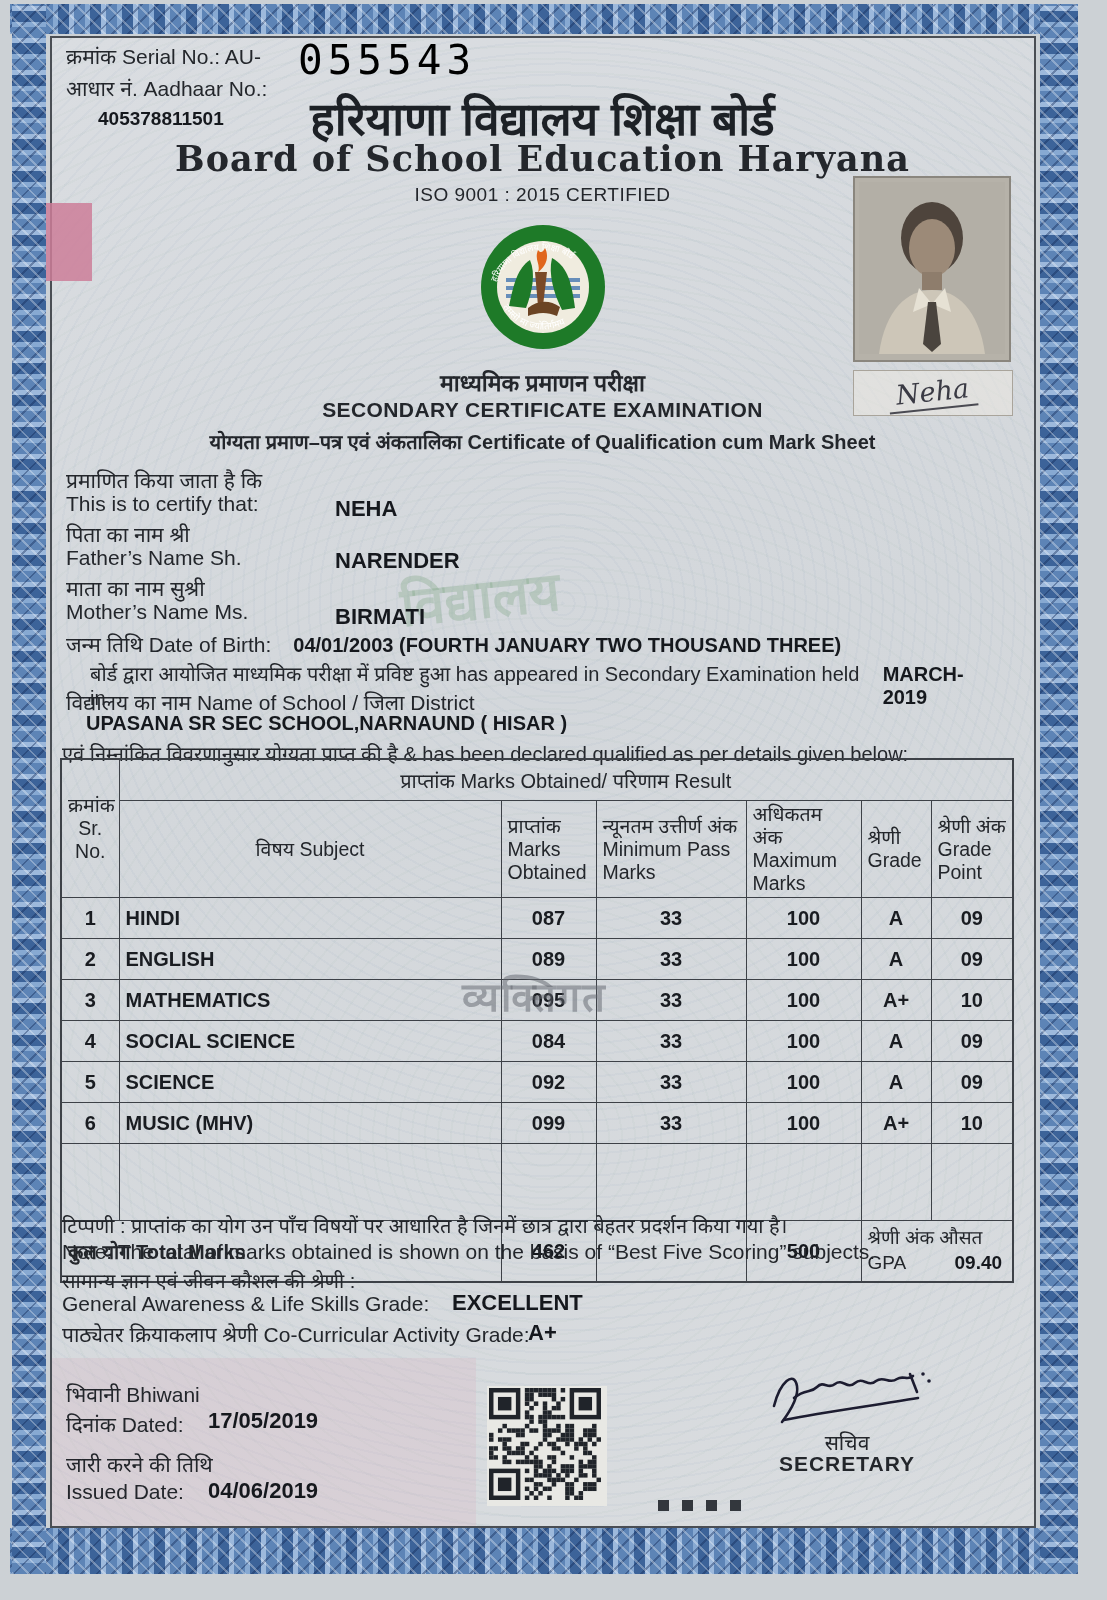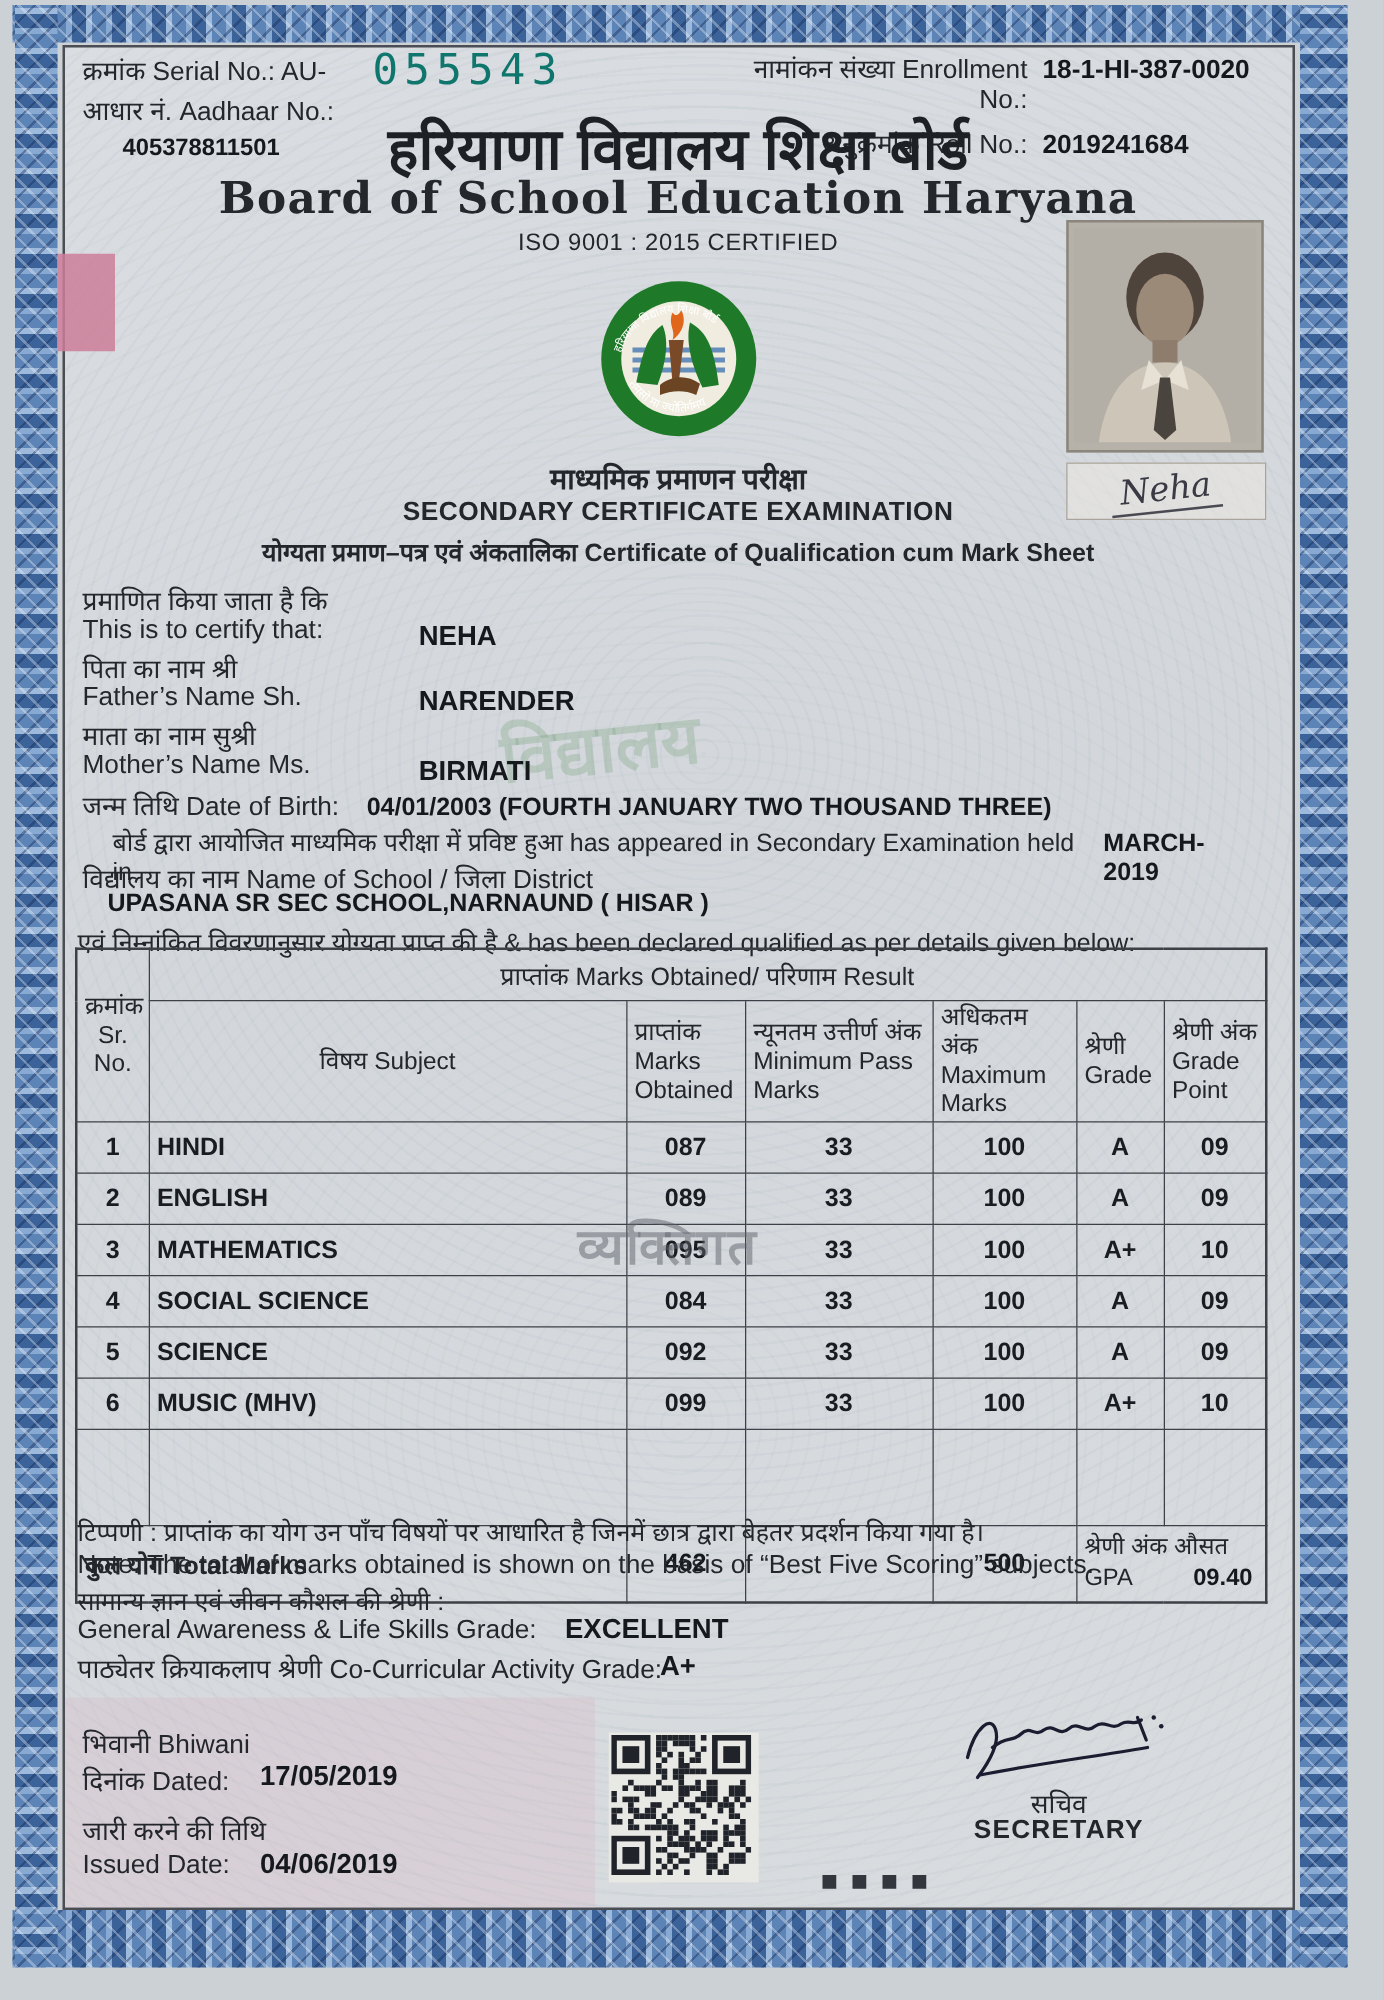--- a/index.html
+++ b/index.html
@@ -25,21 +25,21 @@
     background:
       repeating-radial-gradient(circle at 52% 38%, rgba(100,130,170,.05) 0 2px, rgba(0,0,0,0) 2px 11px),
       repeating-radial-gradient(circle at 50% 74%, rgba(100,150,120,.04) 0 2px, rgba(0,0,0,0) 2px 13px),
       linear-gradient(165deg,#dadde1,#d3d7db 45%,#d9dcdf);}
   .pink-sticker{position:absolute;left:46px;top:203px;width:46px;height:78px;background:#cd7e99;opacity:.85;}
   .pink-tint{position:absolute;left:52px;top:1358px;width:424px;height:168px;background:rgba(214,178,194,.28);}
   .abs{position:absolute;}
   .lbl{font-size:21px;}
   .val{font-weight:700;color:#15181d;}
   
-  .serial-value{font-family:"DejaVu Sans Mono","Liberation Mono",monospace;font-size:34px;letter-spacing:5px;color:#0f766e;font-weight:500;}
+  .serial-value{font-family:"DejaVu Sans Mono","Liberation Mono",monospace;font-size:41px;letter-spacing:5px;color:#000000;font-weight:500;}
   .id-rows{left:560px;top:40px;width:452px;}
   .id-row{display:flex;align-items:baseline;margin-bottom:8px;}
   .id-row .lbl{flex:1;text-align:right;}
   .id-row .val{width:178px;padding-left:12px;font-size:21px;}
   
   .center-band{left:50px;width:985px;text-align:center;}
   .board-hi{font-size:46px;font-weight:700;color:#1d2126;}
   .board-en{font-family:"DejaVu Serif","Liberation Serif",serif;font-size:35px;font-weight:700;letter-spacing:1px;color:#24272c;}
   .iso{font-size:19px;letter-spacing:.5px;font-weight:500;}
   .exam-hi{font-size:23px;font-weight:700;}
@@ -95,30 +95,20 @@
   <div class="pink-sticker"></div>
   <div class="pink-tint"></div>
 
   <div class="abs wm-green">विद्यालय</div>
 
   <div class="abs lbl" style="left:66px;top:42px;">क्रमांक Serial No.: AU-</div>
   <div class="abs serial-value" style="left:298px;top:36px;">055543</div>
   <div class="abs lbl" style="left:66px;top:74px;">आधार नं. Aadhaar No.:</div>
   <div class="abs val" style="left:98px;top:108px;font-size:19px;">405378811501</div>
 
-  <div class="abs id-rows">
-    <div class="id-row">
-      <span class="lbl">नामांकन संख्या Enrollment No.:</span>
-      <span class="val">18-1-HI-387-0020</span>
-    </div>
-    <div class="id-row">
-      <span class="lbl">अनुक्रमांक Roll No.:</span>
-      <span class="val">2019241684</span>
-    </div>
-  </div>
 
   <div class="abs center-band board-hi" style="top:86px;">हरियाणा विद्यालय शिक्षा बोर्ड</div>
   <div class="abs center-band board-en" style="top:138px;">Board of School Education Haryana</div>
   <div class="abs center-band iso" style="top:184px;">ISO 9001 : 2015 CERTIFIED</div>
 
   <div class="abs" style="left:478px;top:222px;">
     <svg width="130" height="130" viewBox="0 0 130 130">
       <circle cx="65" cy="65" r="62" fill="#1e7a28"></circle>
       <circle cx="65" cy="65" r="46" fill="#f0ecdf"></circle>
       <path id="rt" d="M 16 68 A 50 50 0 0 1 114 68" fill="none"></path>

